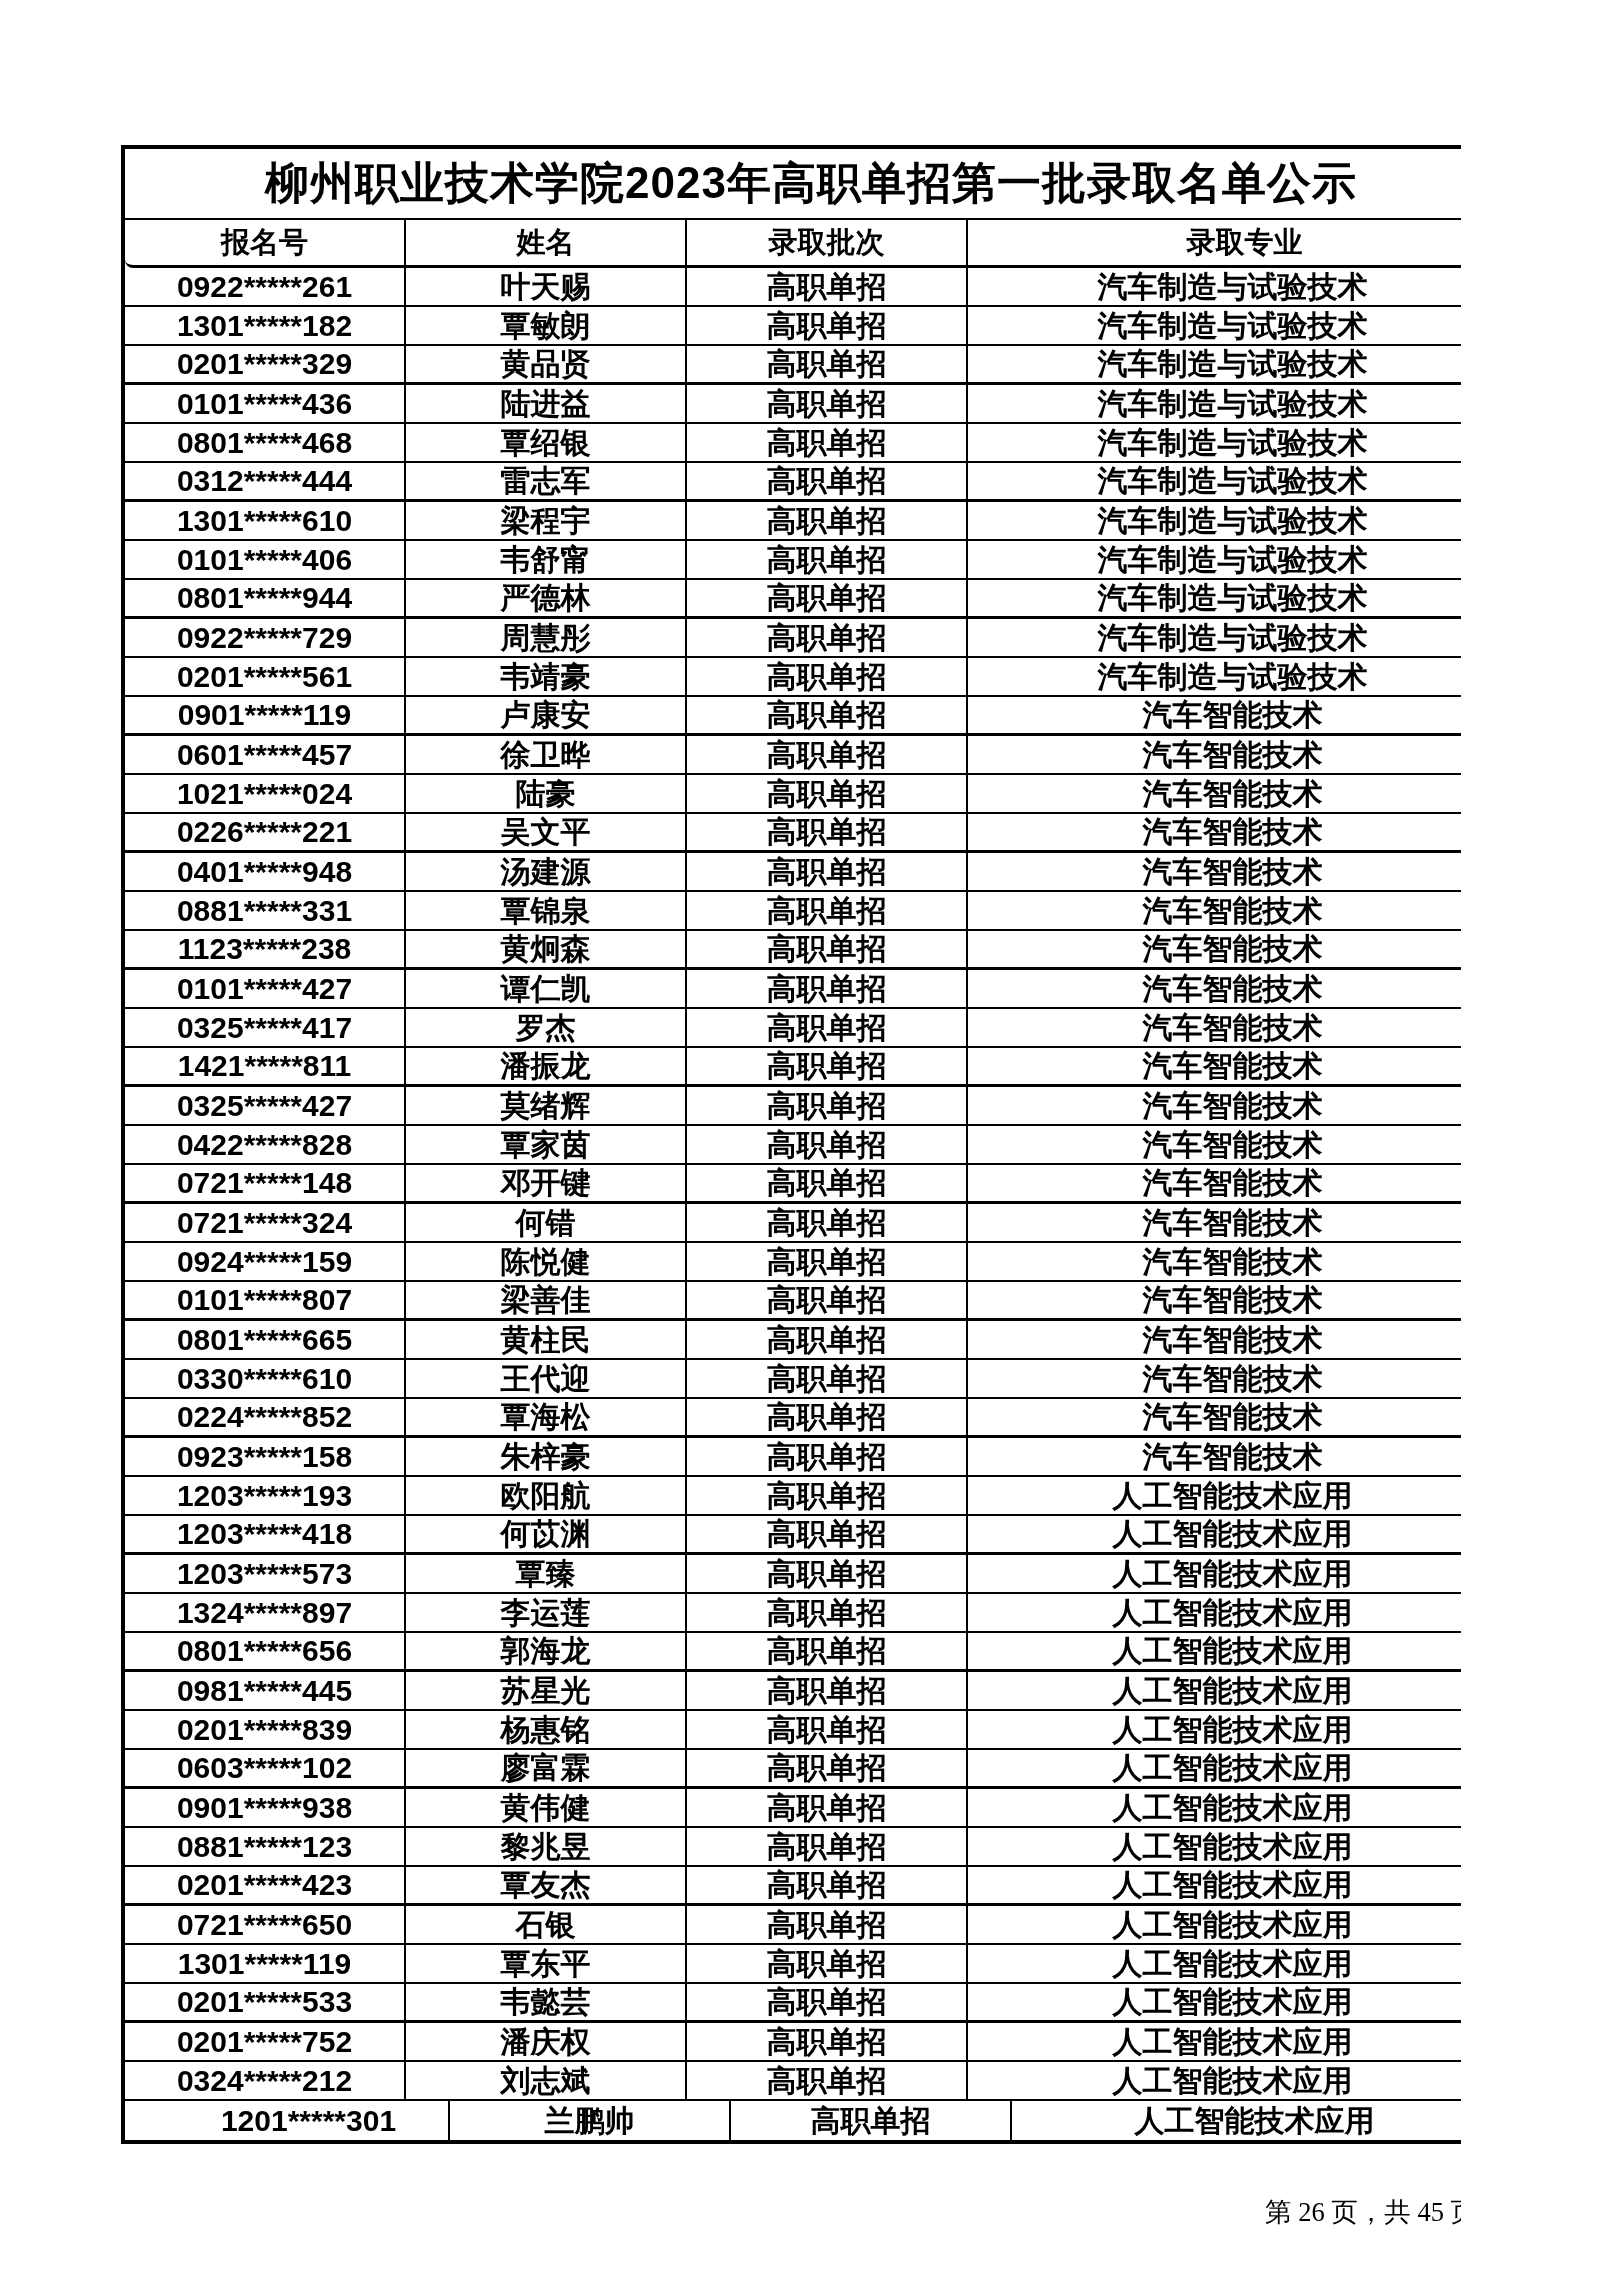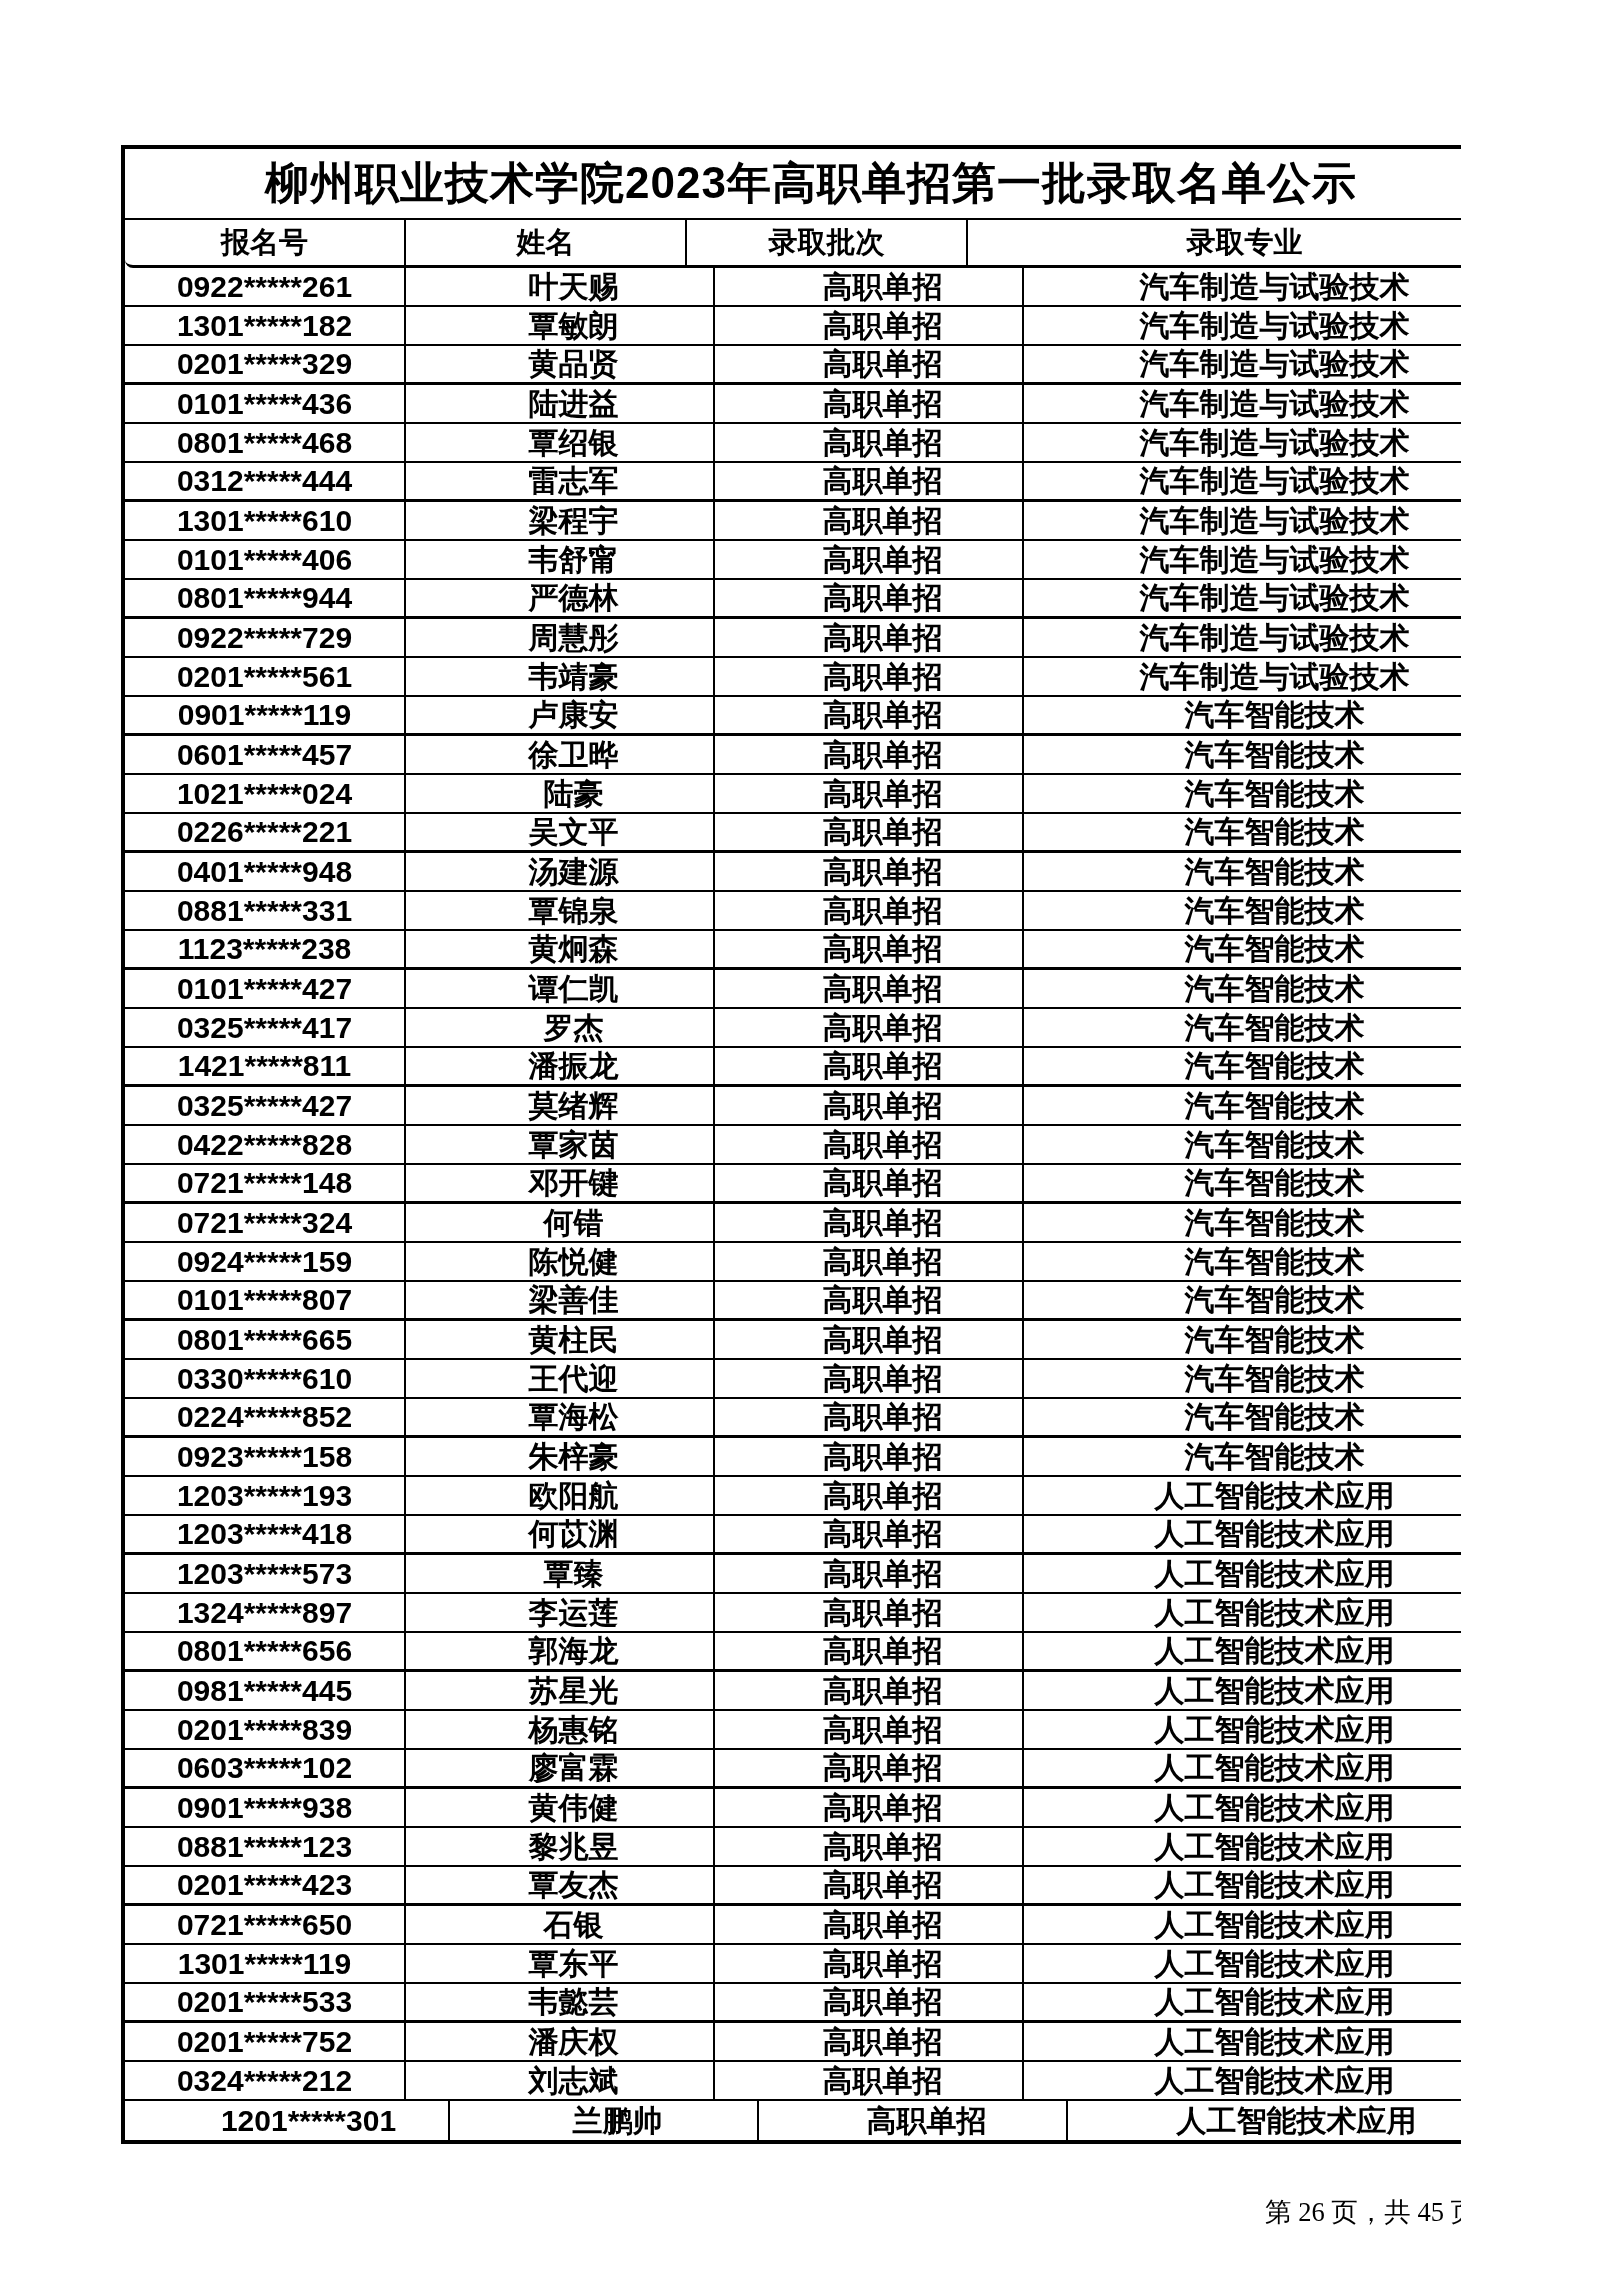--- a/index.html
+++ b/index.html
@@ -23,21 +23,21 @@
     height:48px; border-bottom:3.9px solid #000; box-sizing:border-box;border-radius:8px;
   }
   .th {
     display:flex; align-items:center; justify-content:center;
     font-size:29px; font-weight:bold;
     border-right:2px solid #000; box-sizing:border-box;
   }
   .th:last-child { border-right:none;padding-left:24px; }
   .row {
     display:grid; grid-template-columns:281px 281px 281px 1fr;
-    height:39px; border-bottom:2px solid #000; box-sizing:border-box;gap:28px;
+    height:39px; border-bottom:2px solid #000; box-sizing:border-box;
   }
   .row.thick { border-bottom-width:3.9px; }
   .row:last-child { border-bottom:none;margin-left:44px; }
   .cell {
     display:flex; align-items:center; justify-content:center;
     font-size:30px; font-weight:bold; line-height:1;
     border-right:2px solid #000; box-sizing:border-box;
     overflow:hidden; white-space:nowrap;
   }
   .cell:last-child { border-right:none;border-radius:8px; }

